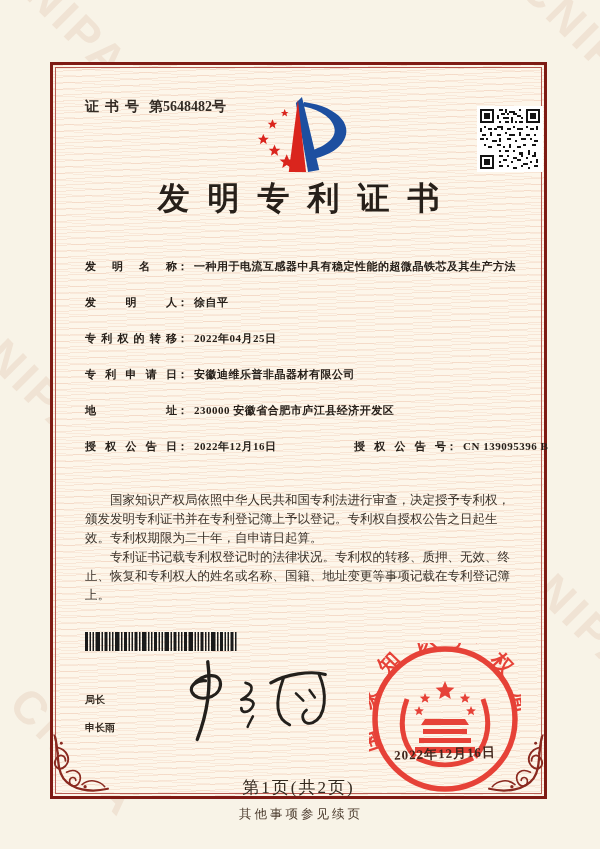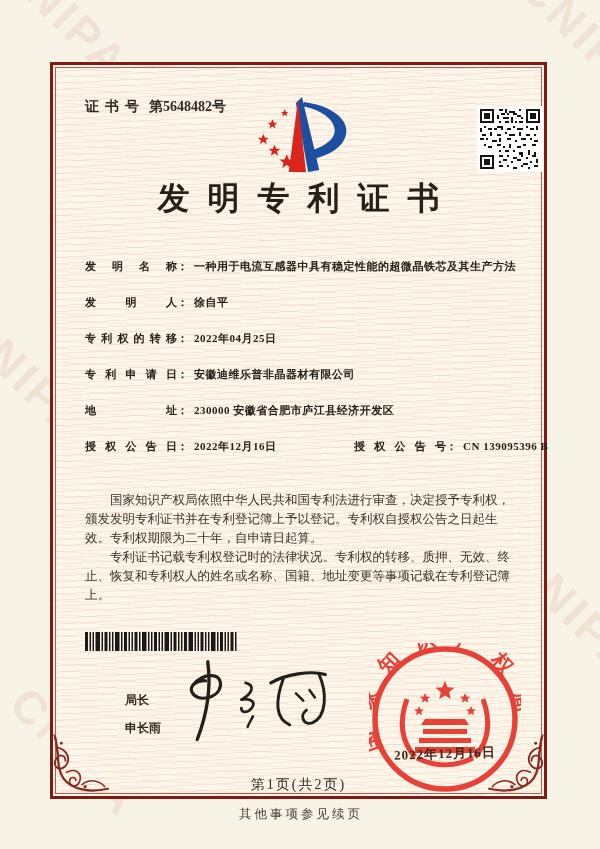--- a/index.html
+++ b/index.html
@@ -48,30 +48,30 @@
   .fvalue{margin-left:6px;letter-spacing:0.5px;}
   .frow.twocol{display:flex;gap:21px;}
   .frow.twocol .col1{width:248px;flex:none;}
   
   .paras{position:absolute;left:32px;top:426px;width:437px;font-size:12.5px;line-height:19px;color:#3a322a;}
   .paras p{margin:0;text-indent:2em;}
   
   .barcode{position:absolute;left:32px;top:567px;width:153px;height:19px;}
   .barcode svg{width:100%;height:100%;display:block;}
   .director{position:absolute;left:32px;top:621px;font-family:"Liberation Sans","DejaVu Sans",sans-serif;
-    font-size:12px;font-weight:bold;color:#33291f;line-height:28px;margin-left:40px;}
+    font-size:10px;font-weight:bold;color:#33291f;line-height:28px;}
   .signature{position:absolute;left:112px;top:580px;width:180px;height:105px;}
   .seal{position:absolute;left:316px;top:578px;width:152px;height:152px;}
   .seal svg{position:absolute;inset:0;width:100%;height:100%;}
   .seal .seal-date{
     position:absolute;left:-8px;top:102px;width:168px;text-align:center;
     font-size:13px;font-weight:bold;color:#40241a;letter-spacing:1px;
     transform:rotate(-2deg);z-index:3;
   }
-  .page-num{position:absolute;left:0;top:711px;width:100%;text-align:center;font-size:14px;letter-spacing:2px;color:#33291f;}
+  .page-num{position:absolute;left:0;top:711px;width:100%;text-align:center;font-size:17px;letter-spacing:2px;color:#33291f;}
   .corner{position:absolute;bottom:-2px;width:62px;height:64px;}
   .corner.left{left:-2px;}
   .corner.right{right:-2px;transform:scaleX(-1);}
   .footer-note{
     position:absolute;left:1px;top:806px;width:100%;text-align:center;z-index:2;
     font-size:12.5px;letter-spacing:3px;color:#4a3a2c;
   }
 </style>
 </head>
 <body>

